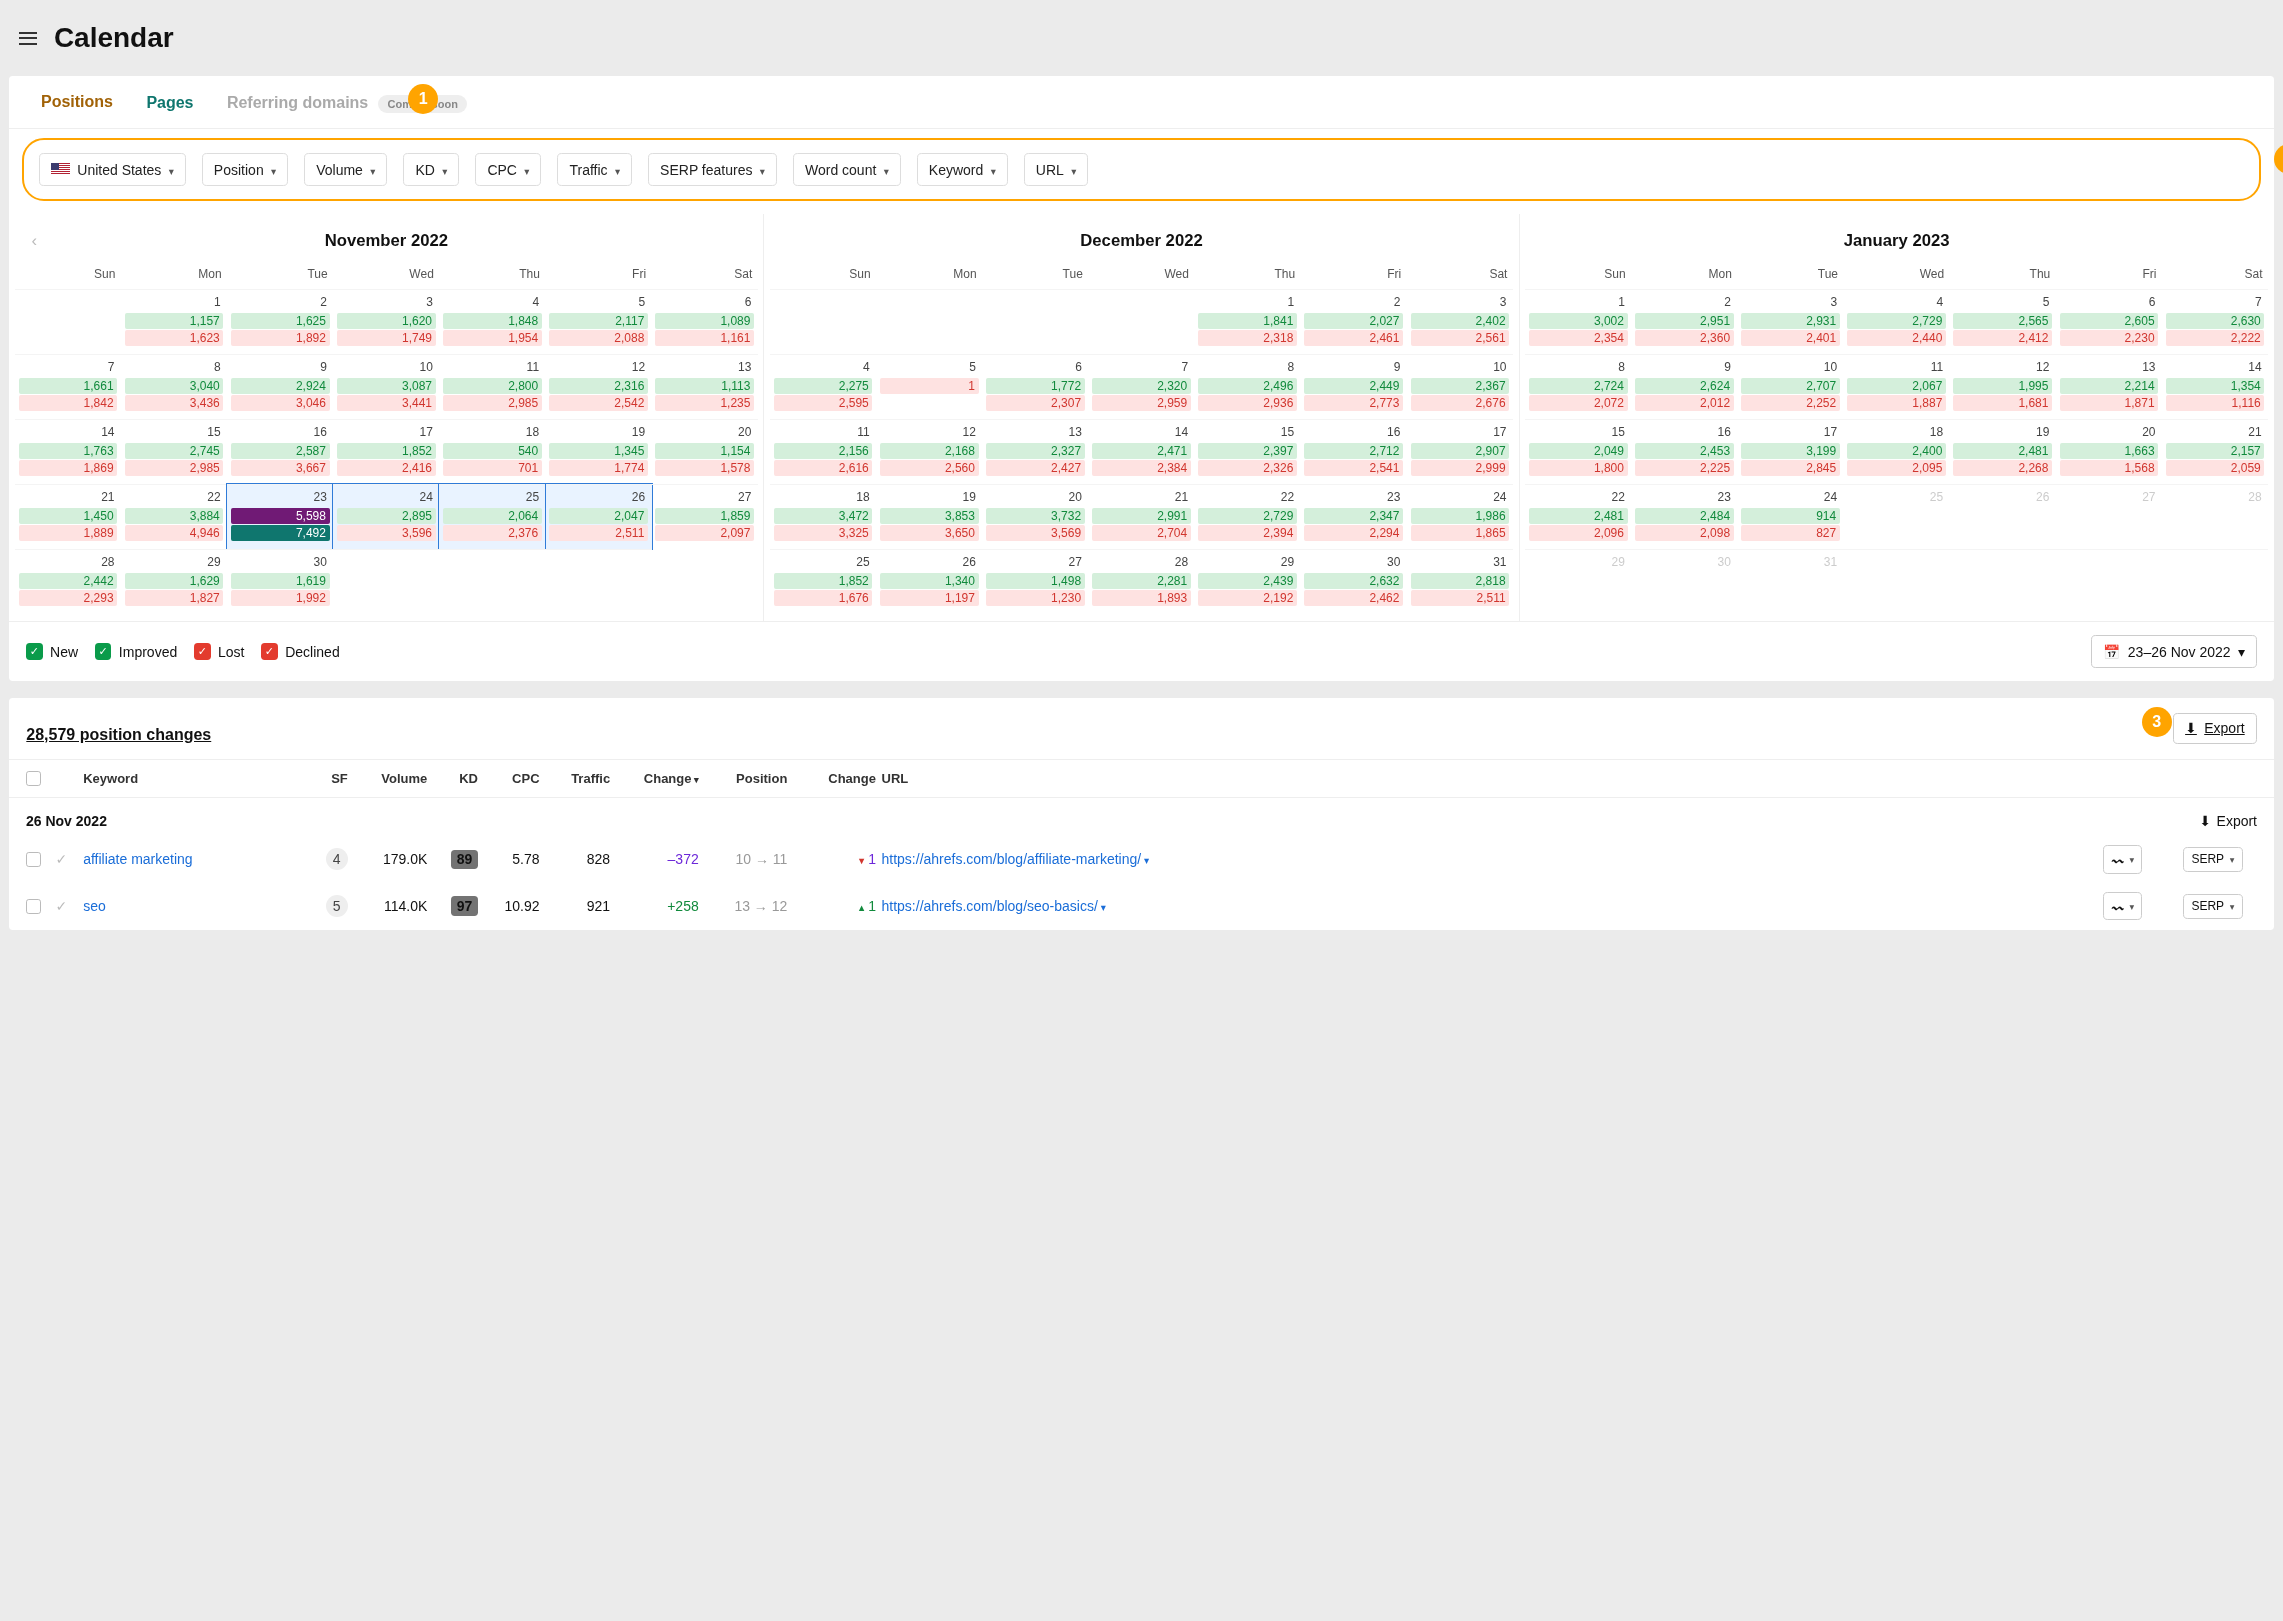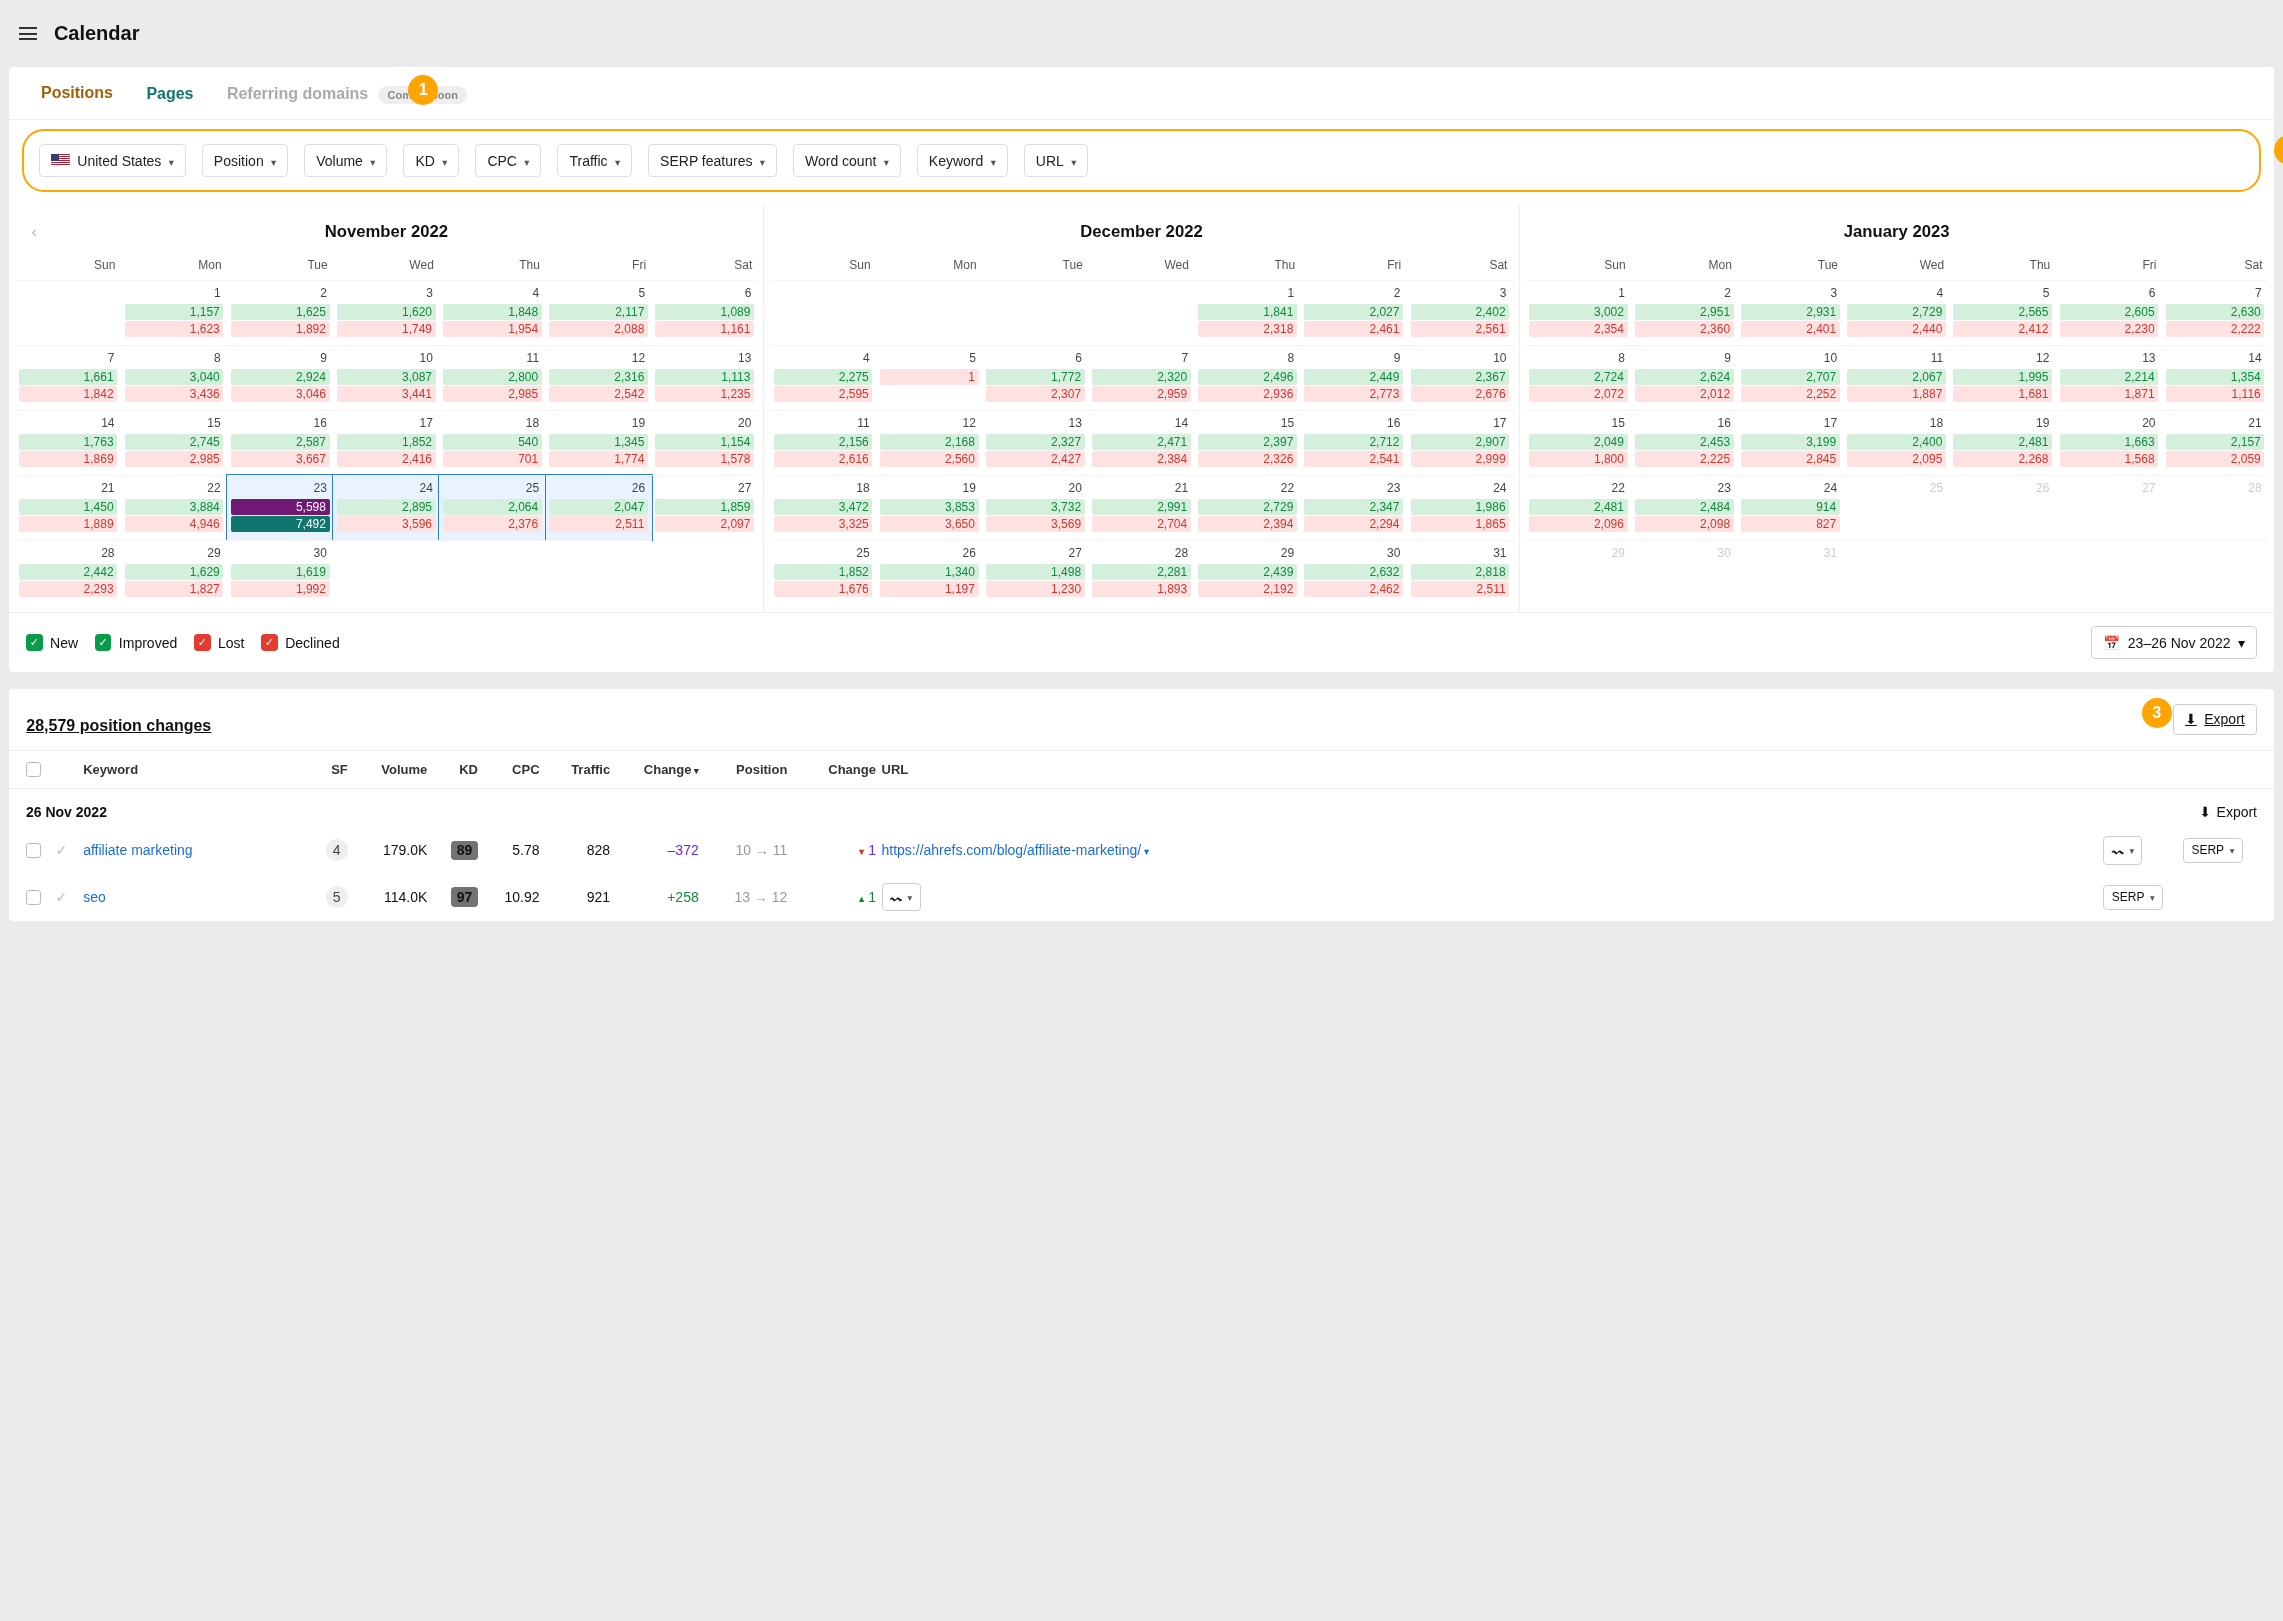--- a/index.html
+++ b/index.html
@@ -1,21 +1,21 @@
 <!DOCTYPE html>
 <html style="font-size:15px"><head>
 <meta charset="utf-8">
 <style>
 * { box-sizing: border-box; margin: 0; padding: 0; }
 body { font-family: -apple-system, BlinkMacSystemFont, "Segoe UI", Arial, sans-serif; background: #ebebeb; color: #111; font-size: 13px; }
 .page { padding: 9.3px; }
 .header { display: flex; align-items: center; padding: 13px 9.3px 22px; }
 .hamburger { cursor: pointer; margin-right: 16.7px; }
 .hamburger div { width: 18.6px; height: 1.9px; background: #333; margin: 3.7px 0; }
-.title { font-size: 20px; font-weight: 700; }
+.title { font-size: 28px; font-weight: 700; }
 .panel { background: #fff; border-radius: 3.7px; margin-bottom: 16.7px; position: relative; }
 .tabs { display: flex; align-items: center; border-bottom: 0.9px solid #eee; padding: 0 15px; position: relative; }
 .tab { padding: 16.7px 16.7px 15px; font-size: 16px; color: #0f766e; cursor: pointer; font-weight: 700; }
 .tab.active { border-bottom: 2.8px solid transparent; font-weight: 700; color: #a16207; text-align: center; }
 .tab.disabled { color: #aaa; cursor: default; }
 .badge-soon { background: #eee; color: #888; font-size: 11px; padding: 2.8px 9.3px; border-radius: 9.3px; margin-left: 5.6px; }
 .callout { position: absolute; width: 30px; height: 30px; border-radius: 50%; background: #ffa400; color: #fff; font-weight: 700; display: flex; align-items: center; justify-content: center; font-size: 16px; }
 .filters { display: flex; gap: 16px; padding: 13px 15px; flex-wrap: wrap; border: 2.8px solid #ffa400; border-radius: 22px; margin: 9.3px 13px 13px; position: relative; }
 .filter-btn { border: 0.9px solid #ddd; border-radius: 4.6px; padding: 7.4px 11px; background: #fff; cursor: pointer; display: flex; align-items: center; gap: 7.4px; font-size: 14px; color:#222; }
 .filter-btn .caret::after { content: "▾"; font-size: 10.2px; color: #555; }
@@ -724,19 +724,20 @@
     <div class="checkm">✓</div>
     <div class="link">seo</div>
     <div class="rt"><span class="sf-badge">5</span></div>
     <div class="rt">114.0K</div>
     <div class="rt"><span class="kd-badge">97</span></div>
     <div class="rt">10.92</div>
     <div class="rt">921</div>
     <div class="rt pos">+258</div>
     <div class="rt muted-txt">13 → 12</div>
     <div class="rt pos"><span class="tri-up"></span>1</div>
+    <div class="link">https://ahrefs.com/blog/seo-basics/<span class="car"></span></div>
     <div><span class="mini-btn">〰</span></div>
     <div><span class="mini-btn">SERP</span></div>
         </div>
       </div>
   </div>
 </div>
 
 
 </body></html>

